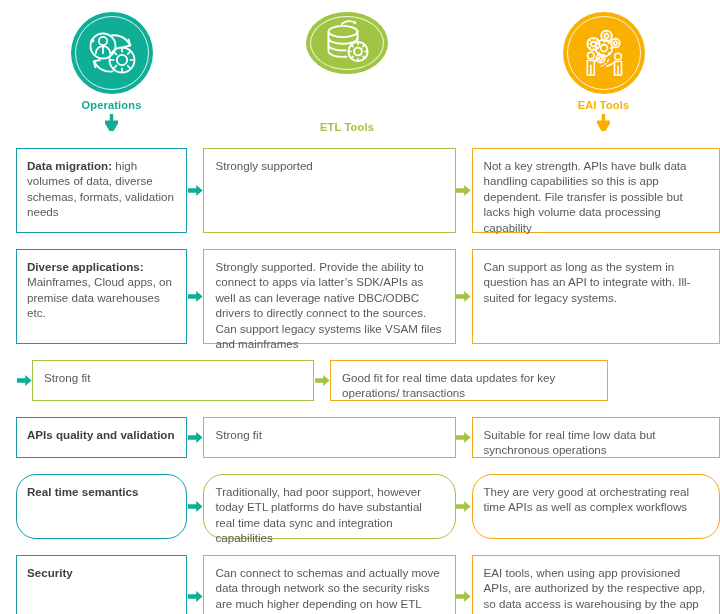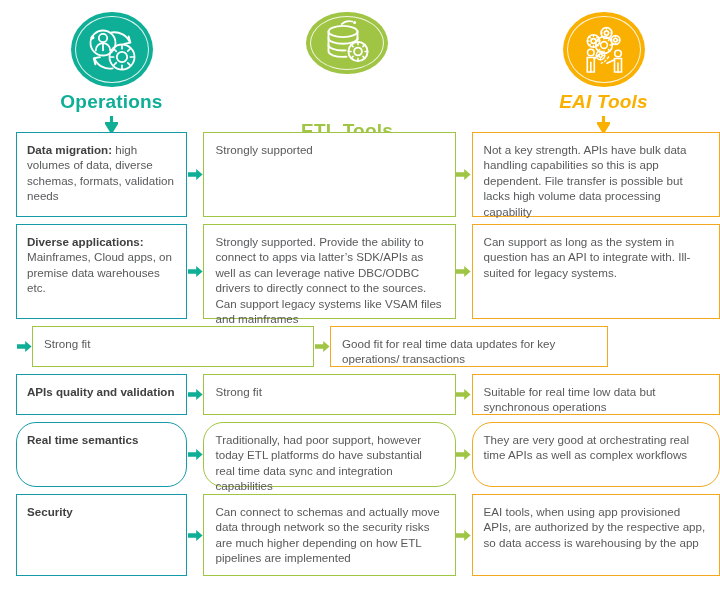--- a/index.html
+++ b/index.html
@@ -53,21 +53,21 @@
     position: absolute;
     left: 4px; top: 4px; right: 4px; bottom: 4px;
     border: 1.5px solid rgba(255,255,255,0.85);
     border-radius: 50%;
     pointer-events: none;
   }
   .icon-circle svg { display: block; }
 
   .header-label {
     margin-top: 5px;
-    font-size: 19px;
+    font-size: 11px;
     font-weight: bold;
     letter-spacing: 0.2px;
     line-height: 1.1;
   }
   .down-arrow {
     margin-top: 3px;
     width: 13px;
     height: 17px;
   }
 
@@ -75,20 +75,21 @@
   .rows {
     position: relative;
     width: 720px;
     padding-left: 16px;
     box-sizing: border-box;
   }
   .row {
     display: flex;
     align-items: stretch;
     margin-bottom: 7px;
+    margin-top: 16px;
   }
   .cell {
     box-sizing: border-box;
     border: 1.3px solid #cccccc;
     background: #ffffff;
     padding: 9px 11px 9px 11px;
     font-size: 11.6px;
     line-height: 1.33;
     color: #58595b;
   }
@@ -234,21 +235,21 @@
             <path d="M21.3 39.8l4.8-4.2"></path>
 
             <circle cx="45" cy="34.5" r="3.3"></circle>
             <path d="M41.5 39.5h7v13.5h-7z"></path>
             <path d="M45 44v9"></path>
             <path d="M41.5 40.8l-7.5 3.5"></path>
             <path d="M35.6 37.8c-2 3.2-4.4 5.3-7.3 6.4" stroke-dasharray="2 2.2" stroke-width="1.3"></path>
           </g>
         </svg>
       </div>
-      <div class="header-label" style="color:#f9b000;font-style:italic;">EAI Tools</div>
+      <div class="header-label" style="color:#f9b000;">EAI Tools</div>
       <svg class="down-arrow" viewBox="0 0 13 17">
         <path d="M6.5 0 L6.5 9 M6.5 17 L1.2 8.2 L11.8 8.2 Z" stroke="#f9b000" stroke-width="3.4" fill="#f9b000"></path>
       </svg>
     </div>
   </div>
 
   <div class="rows">
 
     <div class="row r1">
       <div class="cell col1">

